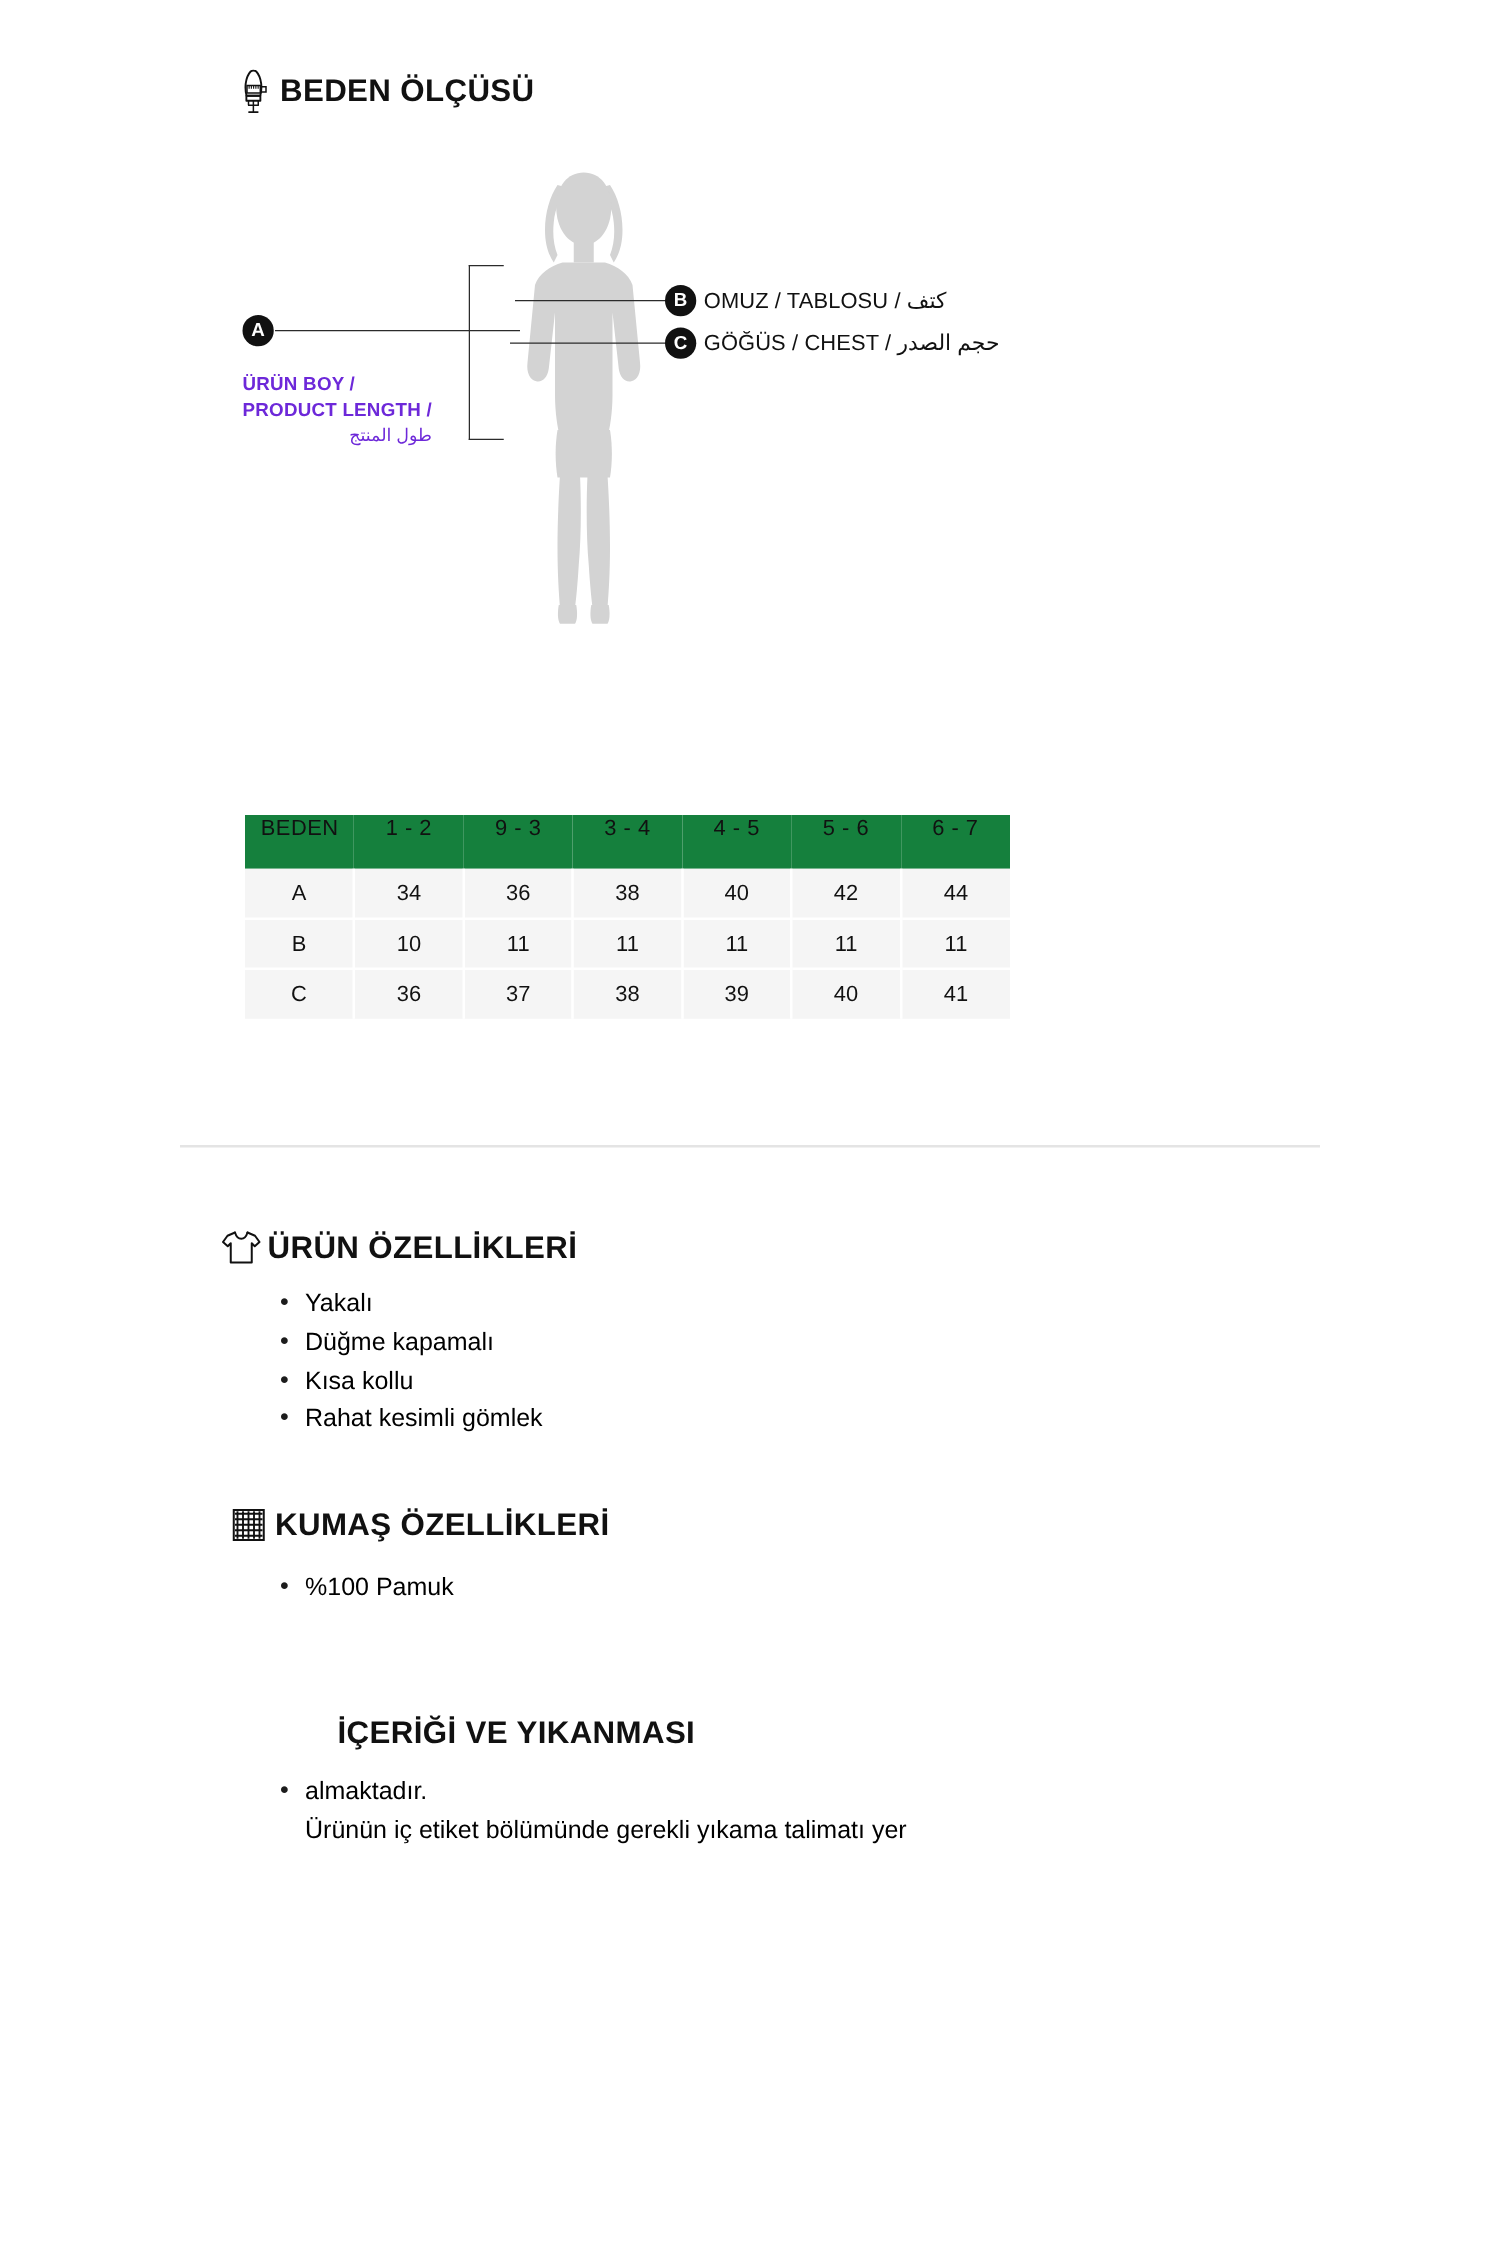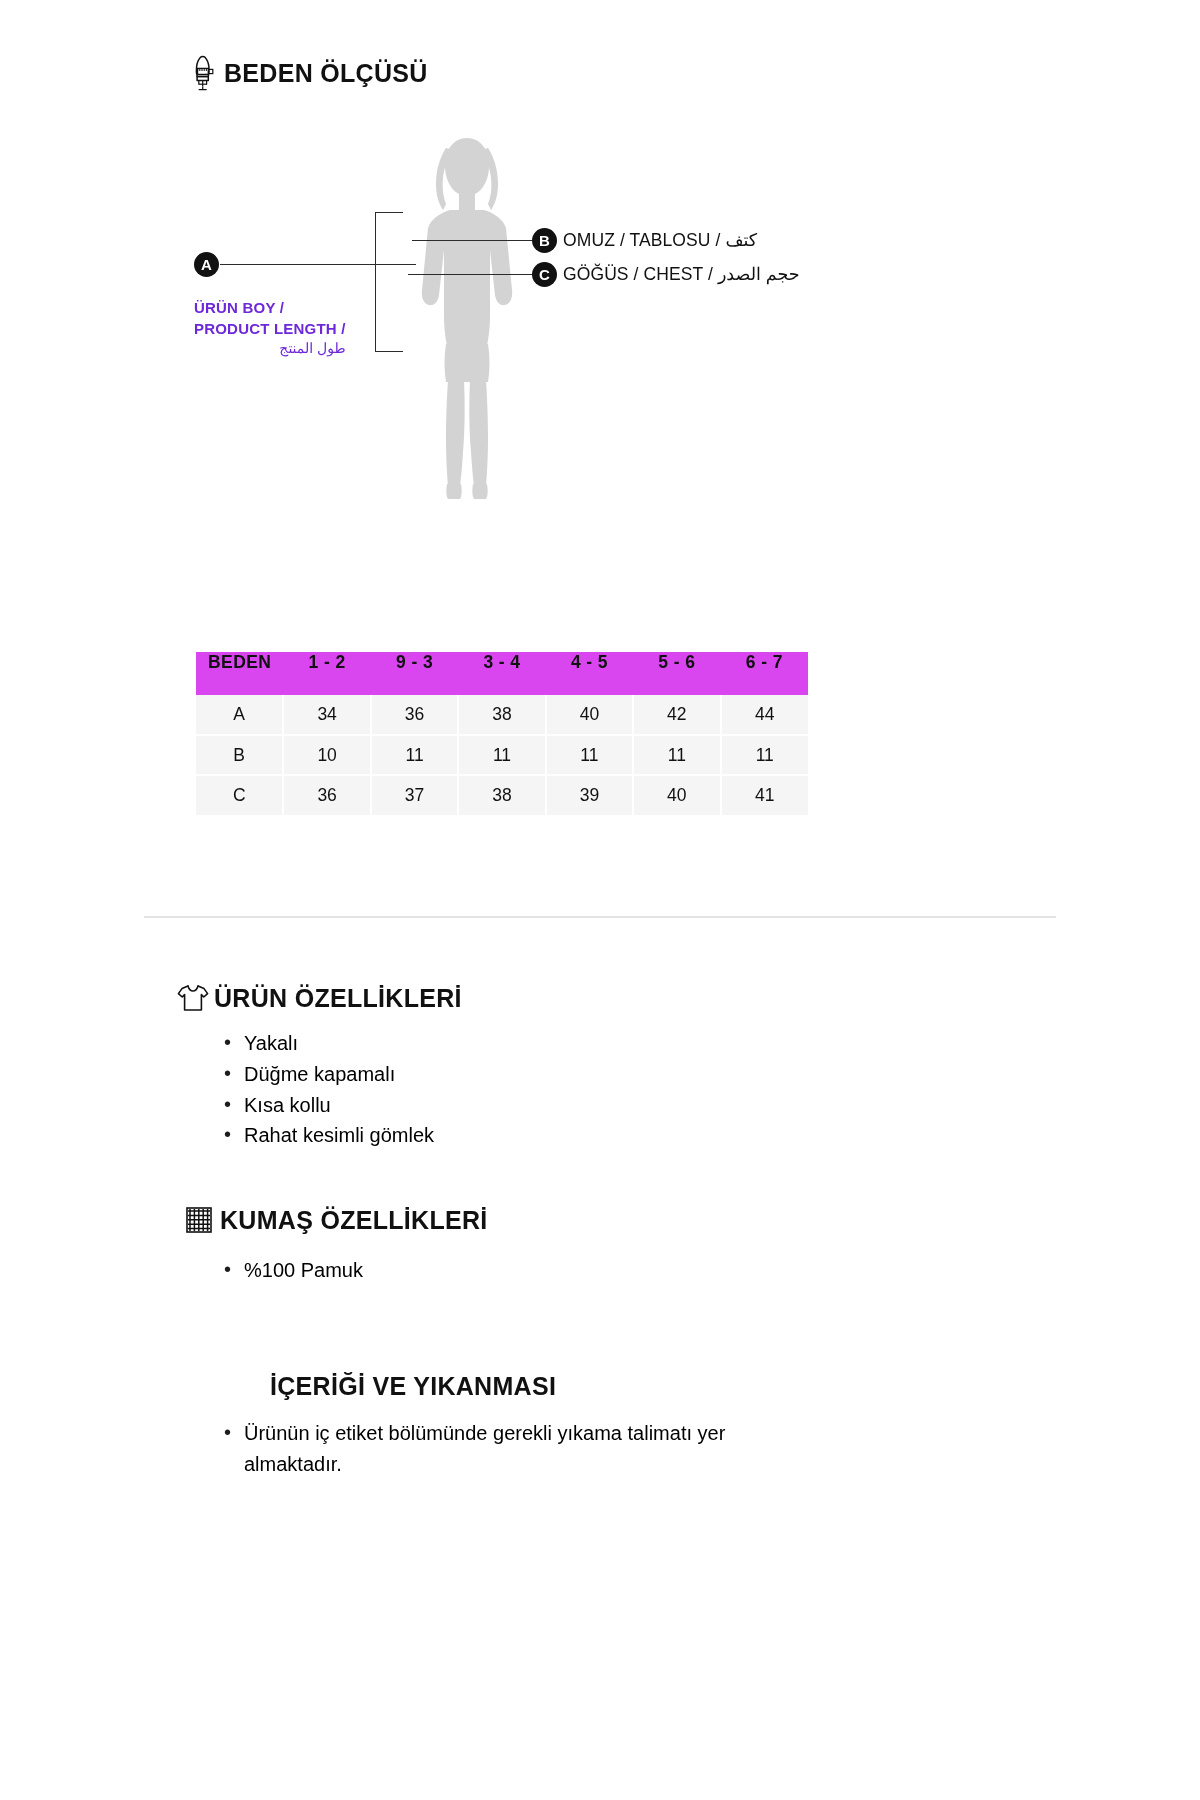--- a/index.html
+++ b/index.html
@@ -145,24 +145,24 @@
   }
   table.size-table th,
   table.size-table td {
     text-align: center;
     font-size: 17.5px;
     color: #111111;
     height: 40px;
     padding: 0;
   }
   table.size-table thead th {
-    font-weight: bold;
+    font-weight: normal;
     letter-spacing: 0.4px;
     padding-bottom: 22px;
-    background: #d946ef;
+    background: #15803d;
   }
   table.size-table tbody td {
     background: #f5f5f5;
     border-right: 2px solid #ffffff;
     border-bottom: 2px solid #ffffff;
     font-weight: normal;
   }
   table.size-table tbody td:last-child { border-right: none; }
   table.size-table tbody tr:last-child td { border-bottom: none; }
   table.size-table tbody td.rowhead { font-weight: normal; }
@@ -382,18 +382,18 @@
   </div>
 
   <ul class="bullets" id="kumas-ozellikleri-list">
     <li>%100  Pamuk</li>
   </ul>
 
   <div id="icerigi-head">İÇERİĞİ VE YIKANMASI</div>
 
   <ul class="bullets" id="icerigi-list">
     <li>
+      <span class="wrap-text">almaktadır.</span>
       <span class="wrap-text">Ürünün iç etiket bölümünde gerekli yıkama talimatı yer</span>
-      <span class="wrap-text">almaktadır.</span>
     </li>
   </ul>
 
 </div>
 
 </body></html>

